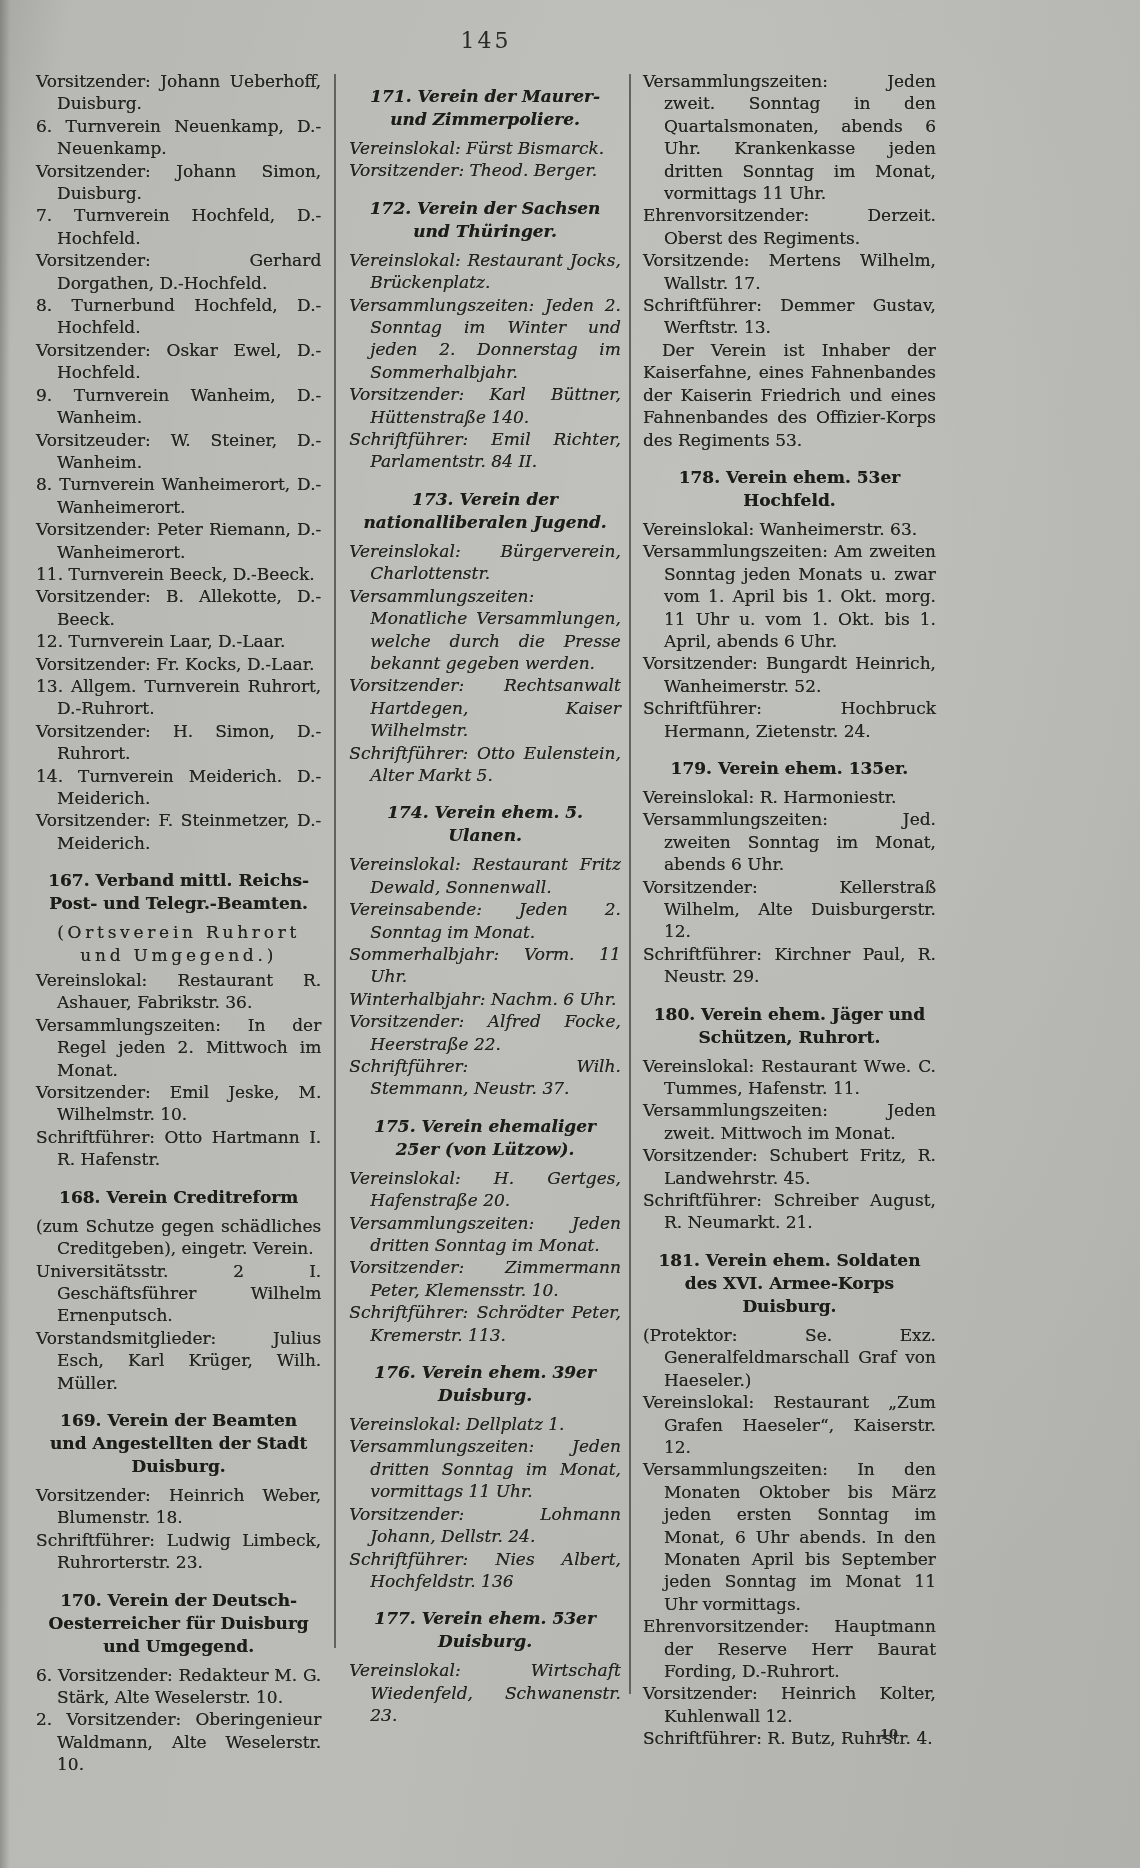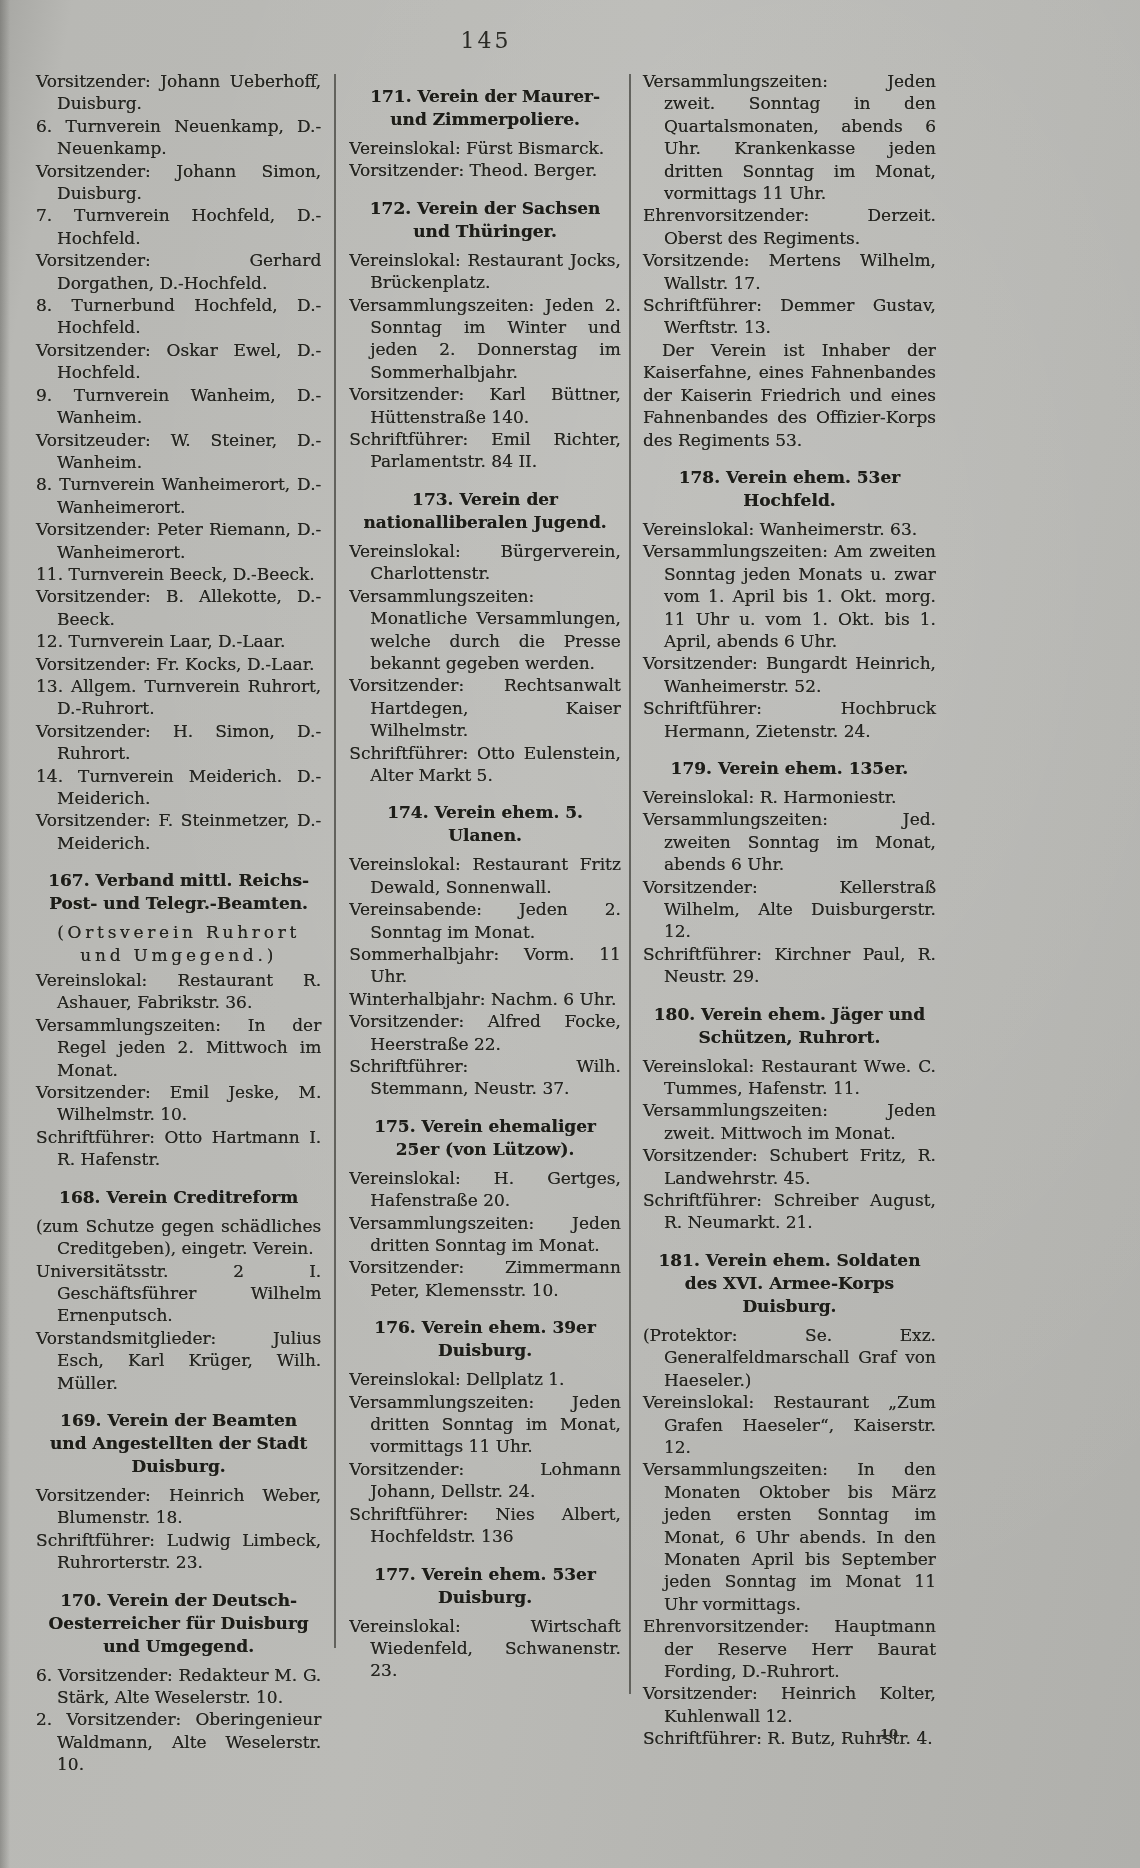--- a/index.html
+++ b/index.html
@@ -23,21 +23,21 @@
   .pageno{
     position:absolute;top:28px;left:36px;width:900px;
     text-align:center;font-size:22px;letter-spacing:3px;color:#2a2a25;
   }
   .cols{
     position:absolute;top:70px;left:36px;width:900px;
     display:flex;
   }
   .col{font-size:17px;line-height:22.4px;text-shadow:0 0 0.5px rgba(32,32,28,0.65);}
   .col1{width:292px;margin-right:28px;}
-  .col2{width:278px;margin-right:22px;}
+  .col2{width:278px;margin-right:22px;font-style:italic;}
   .col3{width:300px;}
   .divider{
     position:absolute;width:2px;background:#44443f;opacity:0.75;
   }
   .divider.d1{left:334px;top:74px;height:1574px;}
   .divider.d2{left:629px;top:74px;height:1620px;}
   .blk{margin:0;}
   .para{
     padding-left:21px;text-indent:-21px;text-align:justify;
   }
@@ -121,20 +121,21 @@
         <div class="blk para">Vereinslokal: Restaurant Fritz Dewald, Sonnenwall.</div>
         <div class="blk para">Vereinsabende: Jeden 2. Sonntag im Monat.</div>
         <div class="blk para">Sommerhalbjahr: Vorm. 11 Uhr.</div>
         <div class="blk para">Winterhalbjahr: Nachm. 6 Uhr.</div>
         <div class="blk para">Vorsitzender: Alfred Focke, Heerstraße 22.</div>
         <div class="blk para">Schriftführer: Wilh. Stemmann, Neustr. 37.</div>
         <div class="blk heading">175. Verein ehemaliger 25er (von Lützow).</div>
         <div class="blk para">Vereinslokal: H. Gertges, Hafenstraße 20.</div>
         <div class="blk para">Versammlungszeiten: Jeden dritten Sonntag im Monat.</div>
         <div class="blk para">Vorsitzender: Zimmermann Peter, Klemensstr. 10.</div>
+        <div class="blk para">Schriftführer: Schrödter Peter, Kremerstr. 113.</div>
         <div class="blk heading">176. Verein ehem. 39er Duisburg.</div>
         <div class="blk para">Vereinslokal: Dellplatz 1.</div>
         <div class="blk para">Versammlungszeiten: Jeden dritten Sonntag im Monat, vormittags 11 Uhr.</div>
         <div class="blk para">Vorsitzender: Lohmann Johann, Dellstr. 24.</div>
         <div class="blk para">Schriftführer: Nies Albert, Hochfeldstr. 136</div>
         <div class="blk heading">177. Verein ehem. 53er Duisburg.</div>
         <div class="blk para">Vereinslokal: Wirtschaft Wiedenfeld, Schwanenstr. 23.</div>
       </div>
     <div class="col col3">
         <div class="blk para">Versammlungszeiten: Jeden zweit. Sonntag in den Quartalsmonaten, abends 6 Uhr. Krankenkasse jeden dritten Sonntag im Monat, vormittags 11 Uhr.</div>

